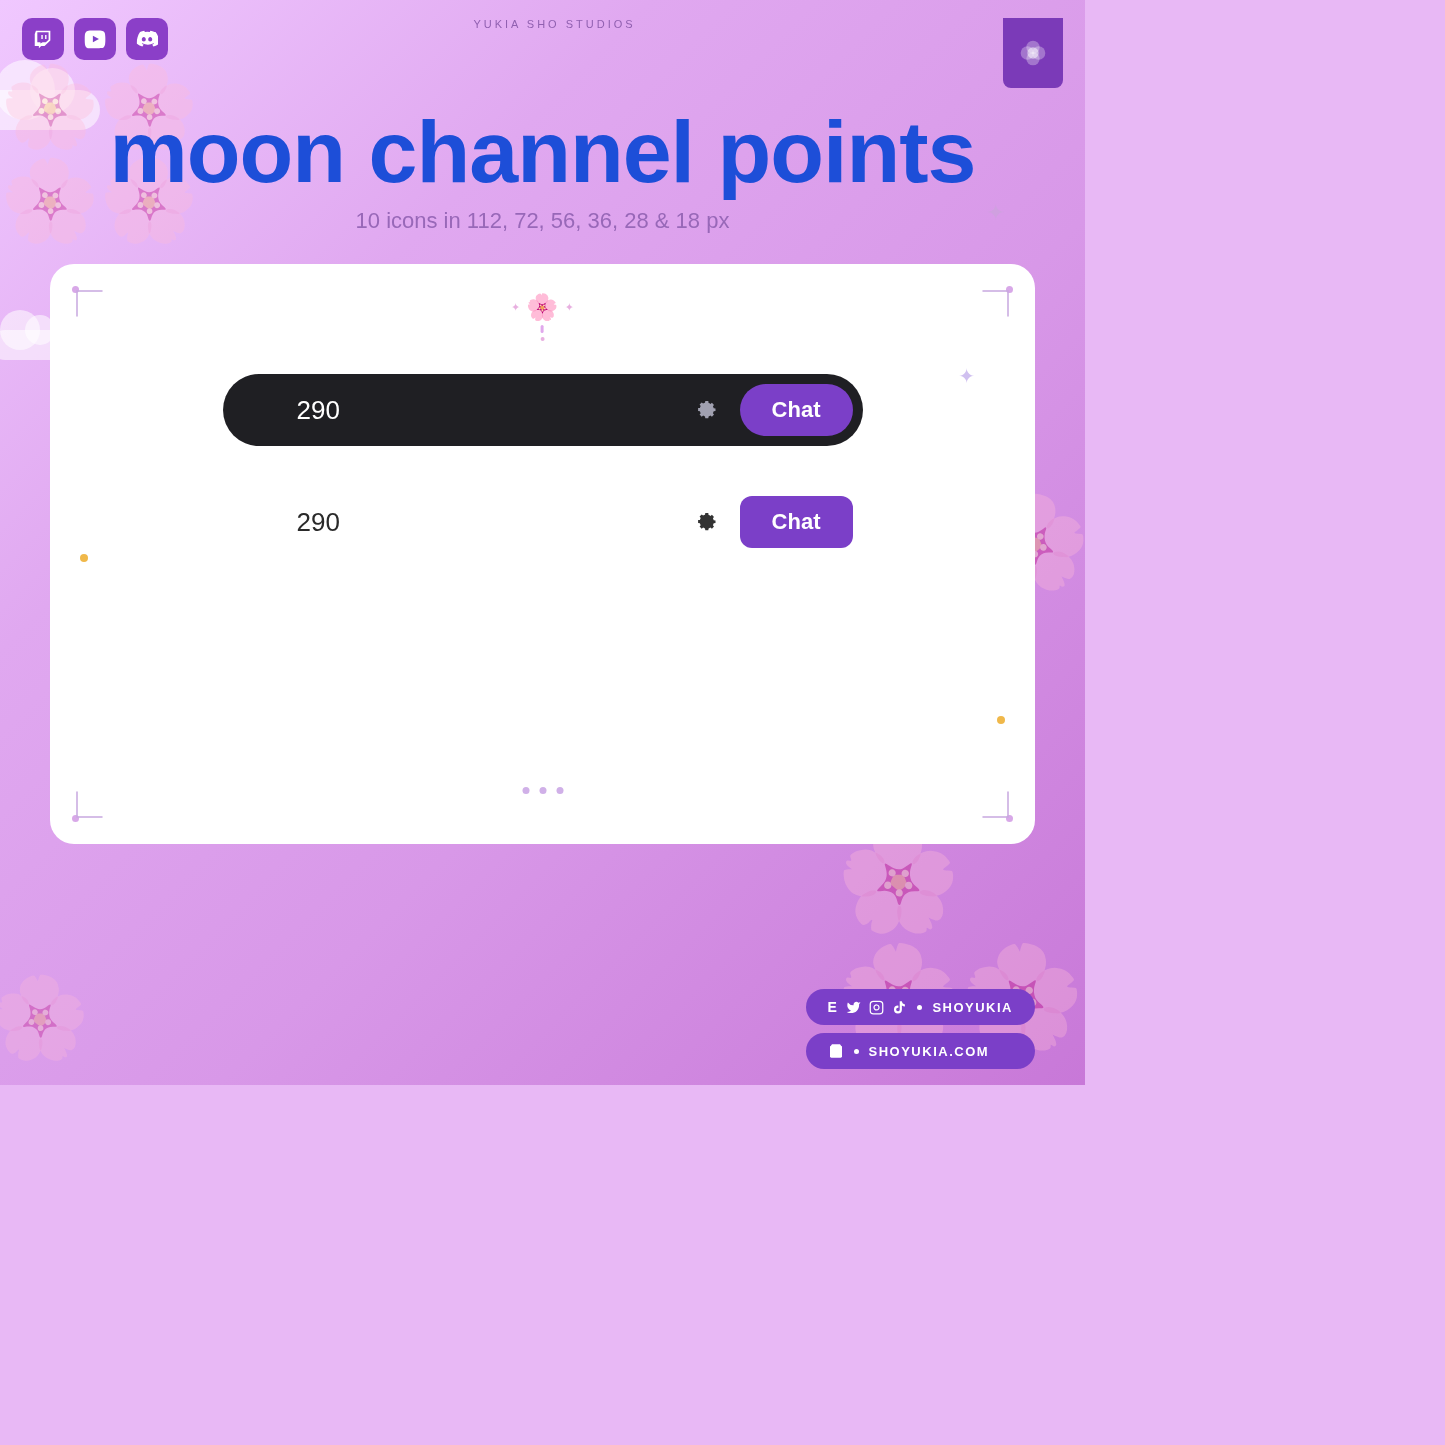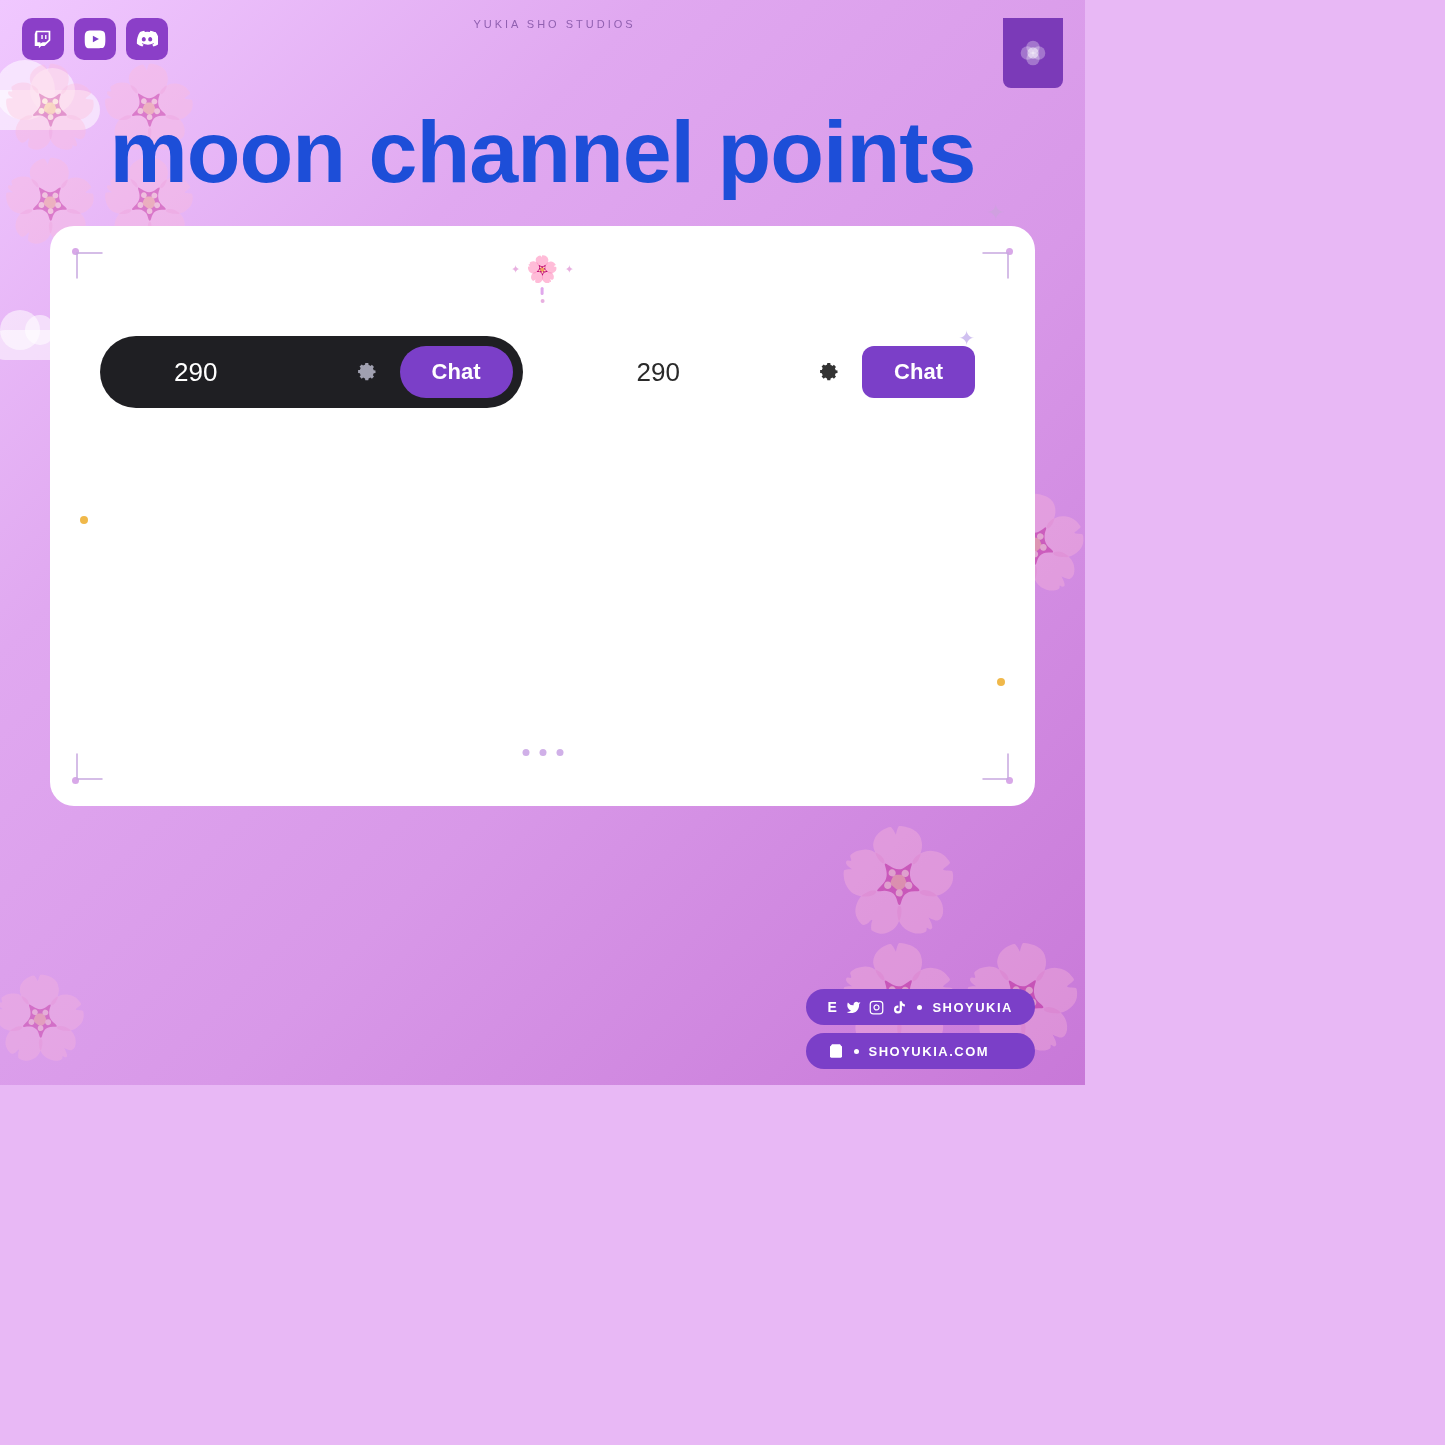--- a/index.html
+++ b/index.html
@@ -219,20 +219,21 @@
     }
     .card-sakura-drop {
       width: 3px; height: 8px;
       background: #e0a8ec;
       border-radius: 2px;
     }
 
     
     .mockups-container {
       display: flex;
+      flex-direction: column;
       gap: 40px;
       align-items: center;
       padding: 60px 20px 20px 20px;
     }
 
     
     .channel-bar-dark {
       width: 640px;
       height: 72px;
       background: #1f1f23;
@@ -409,20 +410,21 @@
       <circle cx="26" cy="20" r="7" fill="rgba(255,255,255,0.3)"></circle>
       <circle cx="14" cy="20" r="7" fill="rgba(255,255,255,0.3)"></circle>
       <circle cx="20" cy="26" r="7" fill="rgba(255,255,255,0.3)"></circle>
       <circle cx="20" cy="20" r="6" fill="rgba(255,255,255,0.5)"></circle>
     </svg>
   </div>
 </div>
 
 <div class="title-section">
   <div class="main-title">moon channel points</div>
+  <div class="subtitle">10 icons in 112, 72, 56, 36, 28 &amp; 18 px</div>
 </div>
 
 <div class="white-card">
 
   <div class="card-corner card-corner-tl">
     <div class="corner-dot"></div>
 
     <svg viewBox="0 0 50 50" width="50" height="50" style="position:absolute;top:0;left:0;">
       <path d="M5 30 L5 5 L30 5" fill="none" stroke="#c8a8e0" stroke-width="1.5" stroke-linecap="round"></path>
     </svg>

